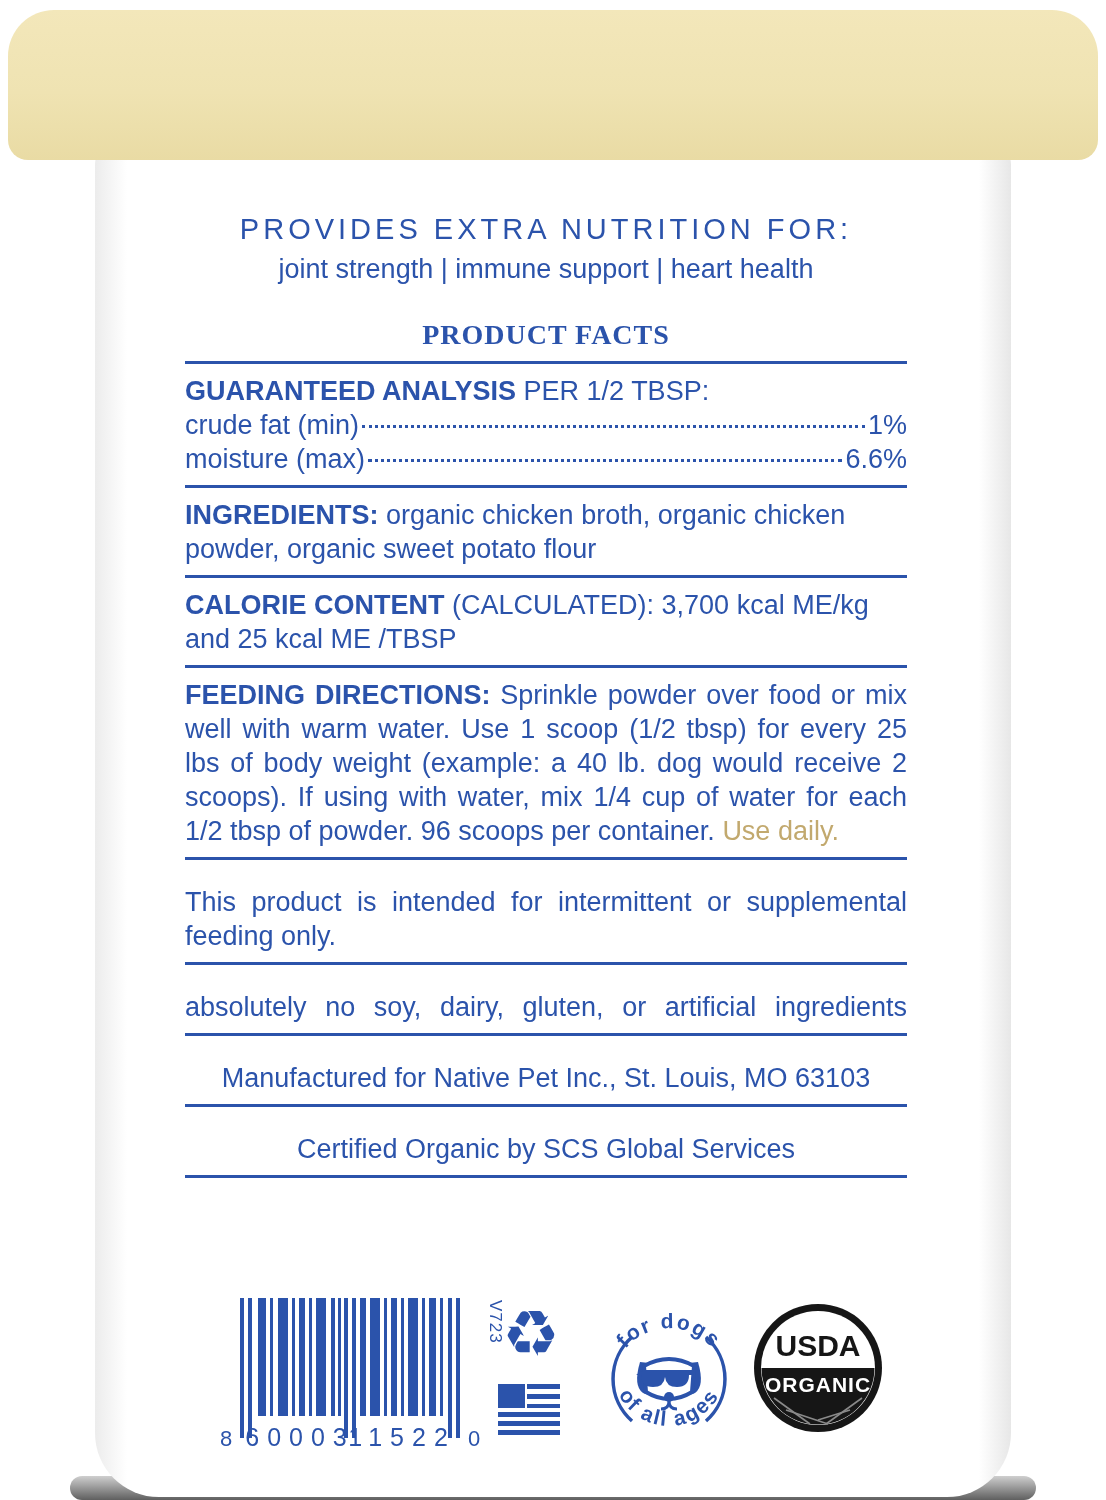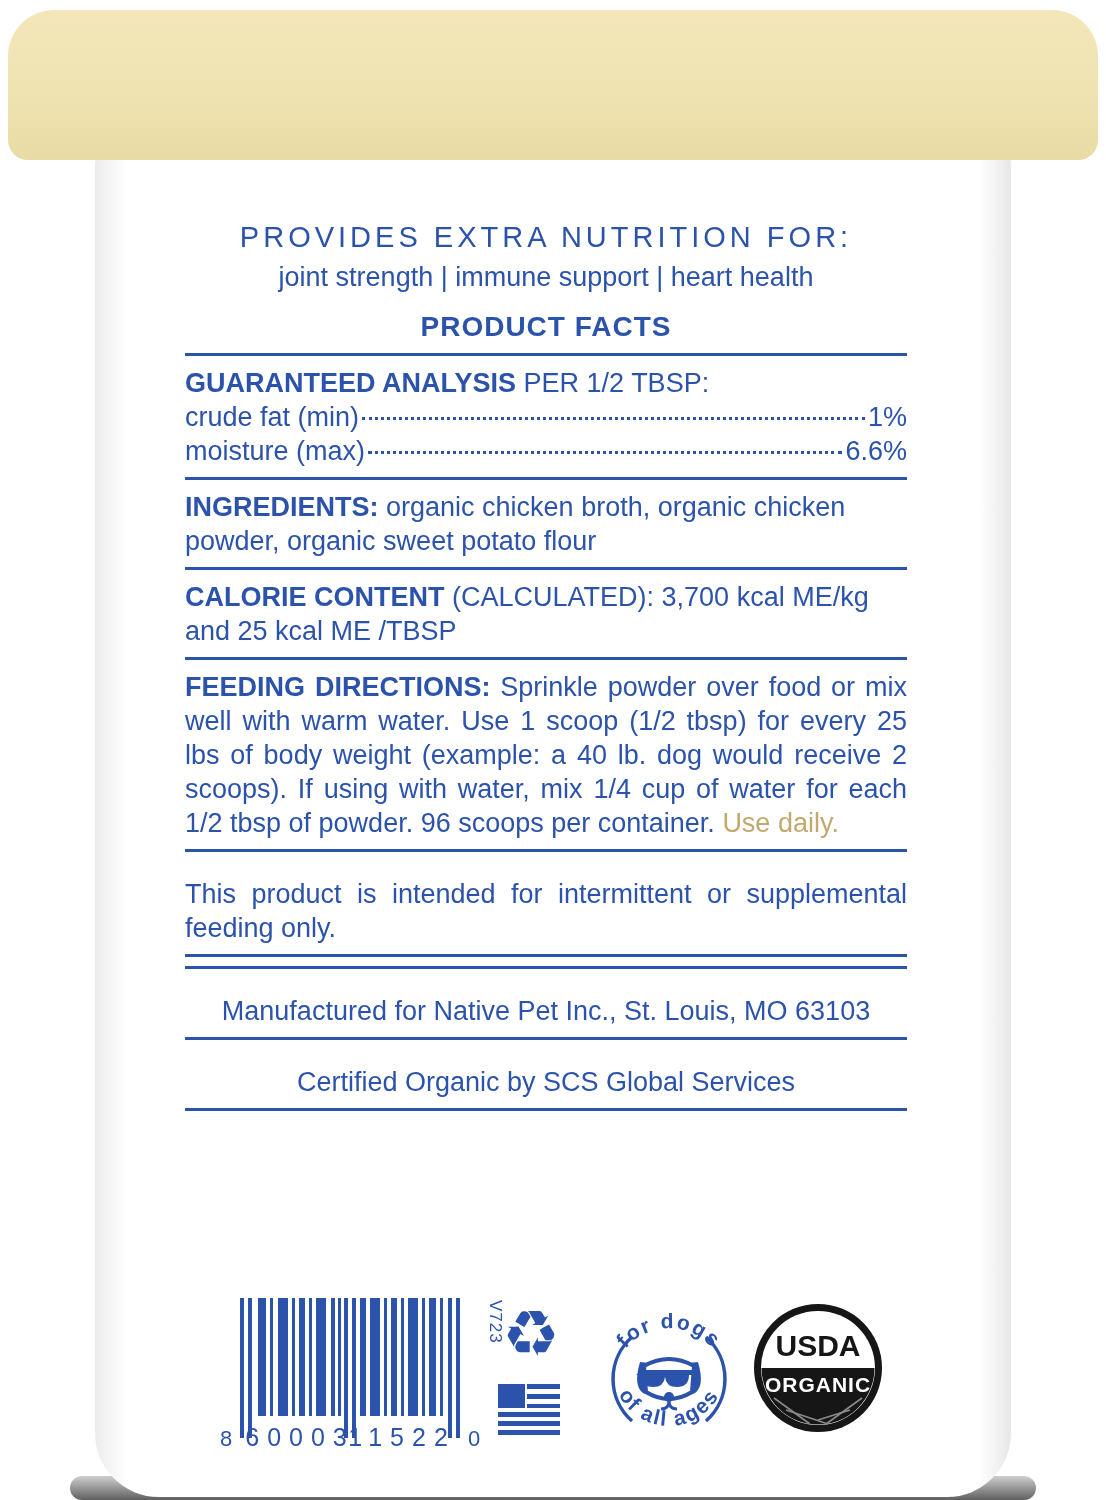--- a/index.html
+++ b/index.html
@@ -19,27 +19,27 @@
     background:linear-gradient(90deg,#ececec 0,#ffffff 3.5%,#ffffff 96.5%,#e7e7e7 100%);
     border-radius:14px 14px 64px 64px;
   }
   .tin-lid{
     position:absolute;left:8px;right:8px;top:10px;height:150px;
     background:linear-gradient(#f3e7ba 0,#efe3b2 55%,#e9dba4 100%);
     border-radius:46px 46px 20px 20px;
   }
   
   .label-col{
-    position:absolute;left:185px;width:722px;top:220px;
+    position:absolute;left:185px;width:722px;top:212px;
     color:#2b53ab;font-size:27px;line-height:34px;
   }
   .center{text-align:center;}
   .hdr-title{font-size:29px;letter-spacing:4px;}
   .hdr-sub{margin-top:6px;font-size:27px;}
-  .pf-title{margin-top:16px;font-weight:bold;font-size:28px;letter-spacing:1px;}
+  .pf-title{margin-top:32px;font-weight:bold;font-size:28px;letter-spacing:1px;font-family:Liberation Serif, serif;}
   .divider{margin-top:9px;height:3px;background:#2b53ab;border:0;}
   .sect{margin-top:10px;}
   .sect-late{margin-top:25px;}
   .bold{font-weight:bold;}
   .jst{text-align:justify;}
   .jst-all{text-align:justify;text-align-last:justify;}
   .ga-row{display:flex;align-items:baseline;}
   .ga-name{white-space:nowrap;}
   .ga-dots{flex:1;border-bottom:3px dotted #2b53ab;margin:0 3px;transform:translateY(-6px);}
   .ga-val{white-space:nowrap;}
@@ -107,20 +107,21 @@
   <div class="sect jst">
     <span class="inline-h">FEEDING DIRECTIONS:</span>
     <span>Sprinkle powder over food or mix well with warm water. Use 1 scoop (1/2 tbsp) for every 25 lbs of body weight (example: a 40 lb. dog would receive 2 scoops). If using with water, mix 1/4 cup of water for each 1/2 tbsp of powder. 96 scoops per container.</span>
     <span class="tan">Use daily.</span>
   </div>
   <div class="divider"></div>
 
   <div class="sect-late jst">This product is intended for intermittent or supplemental feeding only.</div>
   <div class="divider"></div>
 
+  <div class="sect-late jst-all">absolutely no soy, dairy, gluten, or artificial ingredients</div>
   <div class="divider"></div>
 
   <div class="sect-late center">
     <div>Manufactured for Native Pet Inc., St. Louis, MO 63103</div>
   </div>
   <div class="divider"></div>
 
   <div class="sect-late center">Certified Organic by SCS Global Services</div>
   <div class="divider"></div>
 </div>

